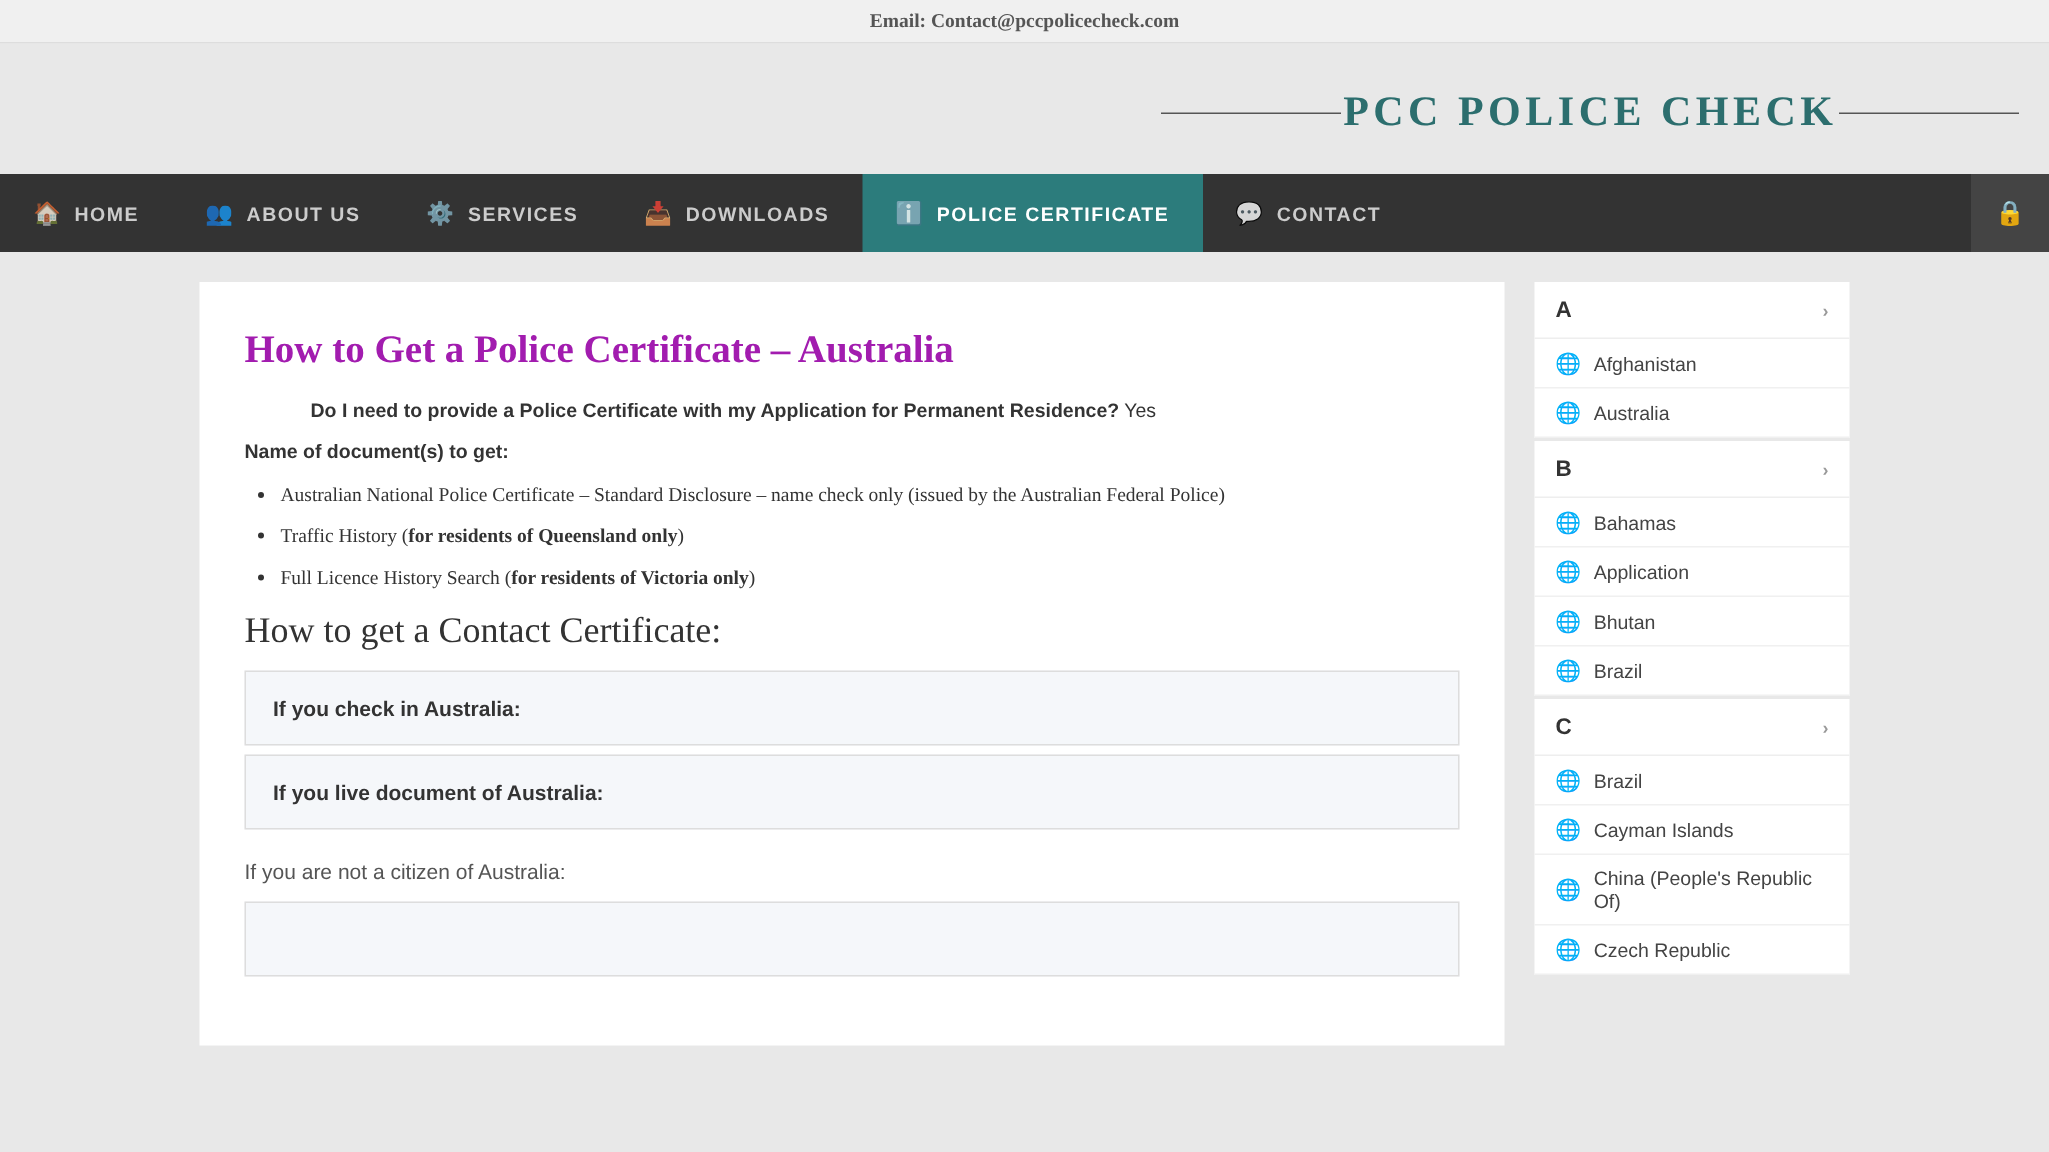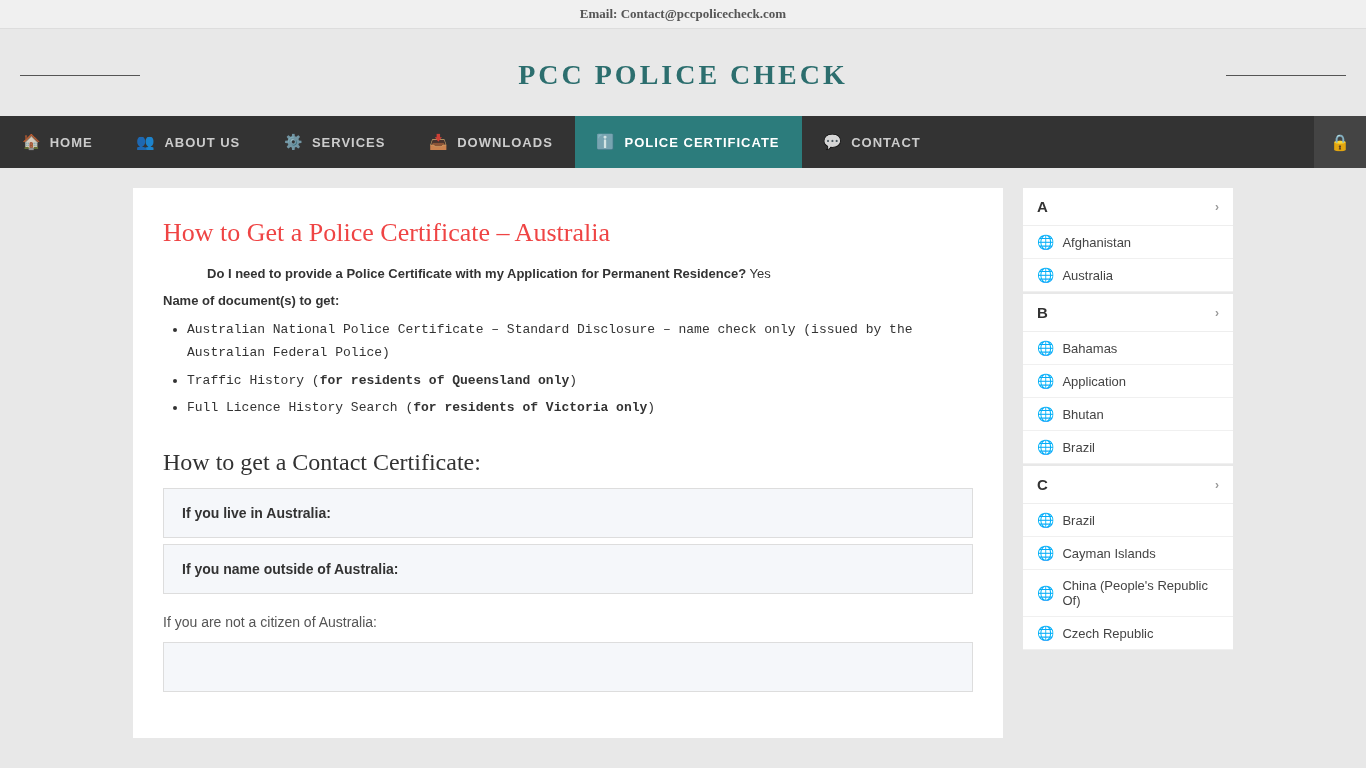--- a/index.html
+++ b/index.html
@@ -18,21 +18,21 @@
 
     
     .header {
       background: #e8e8e8;
       text-align: center;
       padding: 30px 20px 25px;
     }
     .header-title-wrap {
       display: flex;
       align-items: center;
-      justify-content: space-between;
+      justify-content: flex-end;
       gap: 1px;
     }
     .header-line {
       flex: 1;
       max-width: 120px;
       height: 1px;
       background: #555;
     }
     .header h1 {
       font-family: 'Georgia', serif;
@@ -92,44 +92,44 @@
 
     
     .main-content {
       flex: 1;
       background: #fff;
       padding: 30px 30px 40px;
       min-height: 500px;
     }
     .page-title {
       font-size: 26px;
-      font-weight: normal;
-      color: #ef4444;
+      font-weight: bold;
+      color: #a21caf;
       margin-bottom: 18px;
       font-family: 'Georgia', serif;
     }
     .intro-bold {
       font-size: 13px;
       margin-bottom: 12px;
       color: #333;
       font-family: Arial, sans-serif;
       padding-left: 44px;
     }
     .intro-bold strong { font-weight: bold; }
     .name-of-doc {
       font-size: 13px;
       font-weight: bold;
       margin-bottom: 10px;
       color: #333;
       font-family: Arial, sans-serif;
     }
     .doc-list {
       margin-left: 24px;
-      margin-bottom: 29px;
-      font-family: Liberation Mono, monospace;
+      margin-bottom: 12px;
+      font-family: Liberation Serif, serif;
       font-size: 13px;
       line-height: 1.8;
       color: #333;
     }
     .doc-list li { margin-bottom: 4px; }
     .doc-list li strong { font-weight: bold; text-align: center; }
     .section-title {
       font-size: 24px;
       font-weight: normal;
       color: #333;
@@ -266,25 +266,25 @@
       <ul class="doc-list">
         <li>Australian National Police Certificate – Standard Disclosure – name check only (issued by the Australian Federal Police)</li>
         <li>Traffic History (<strong>for residents of Queensland only</strong>)</li>
         <li>Full Licence History Search (<strong>for residents of Victoria only</strong>)</li>
       </ul>
 
       <h2 class="section-title">How to get a Contact Certificate:</h2>
 
 
       <div class="accordion-item">
-        <div class="accordion-header">If you live in Australia:</div>
+        <div class="accordion-header">If you check in Australia:</div>
       </div>
 
       <div class="accordion-item">
-        <div class="accordion-header">If you name outside of Australia:</div>
+        <div class="accordion-header">If you live document of Australia:</div>
       </div>
 
       <p class="section-subtitle2">If you are not a citizen of Australia:</p>
 
       <div class="accordion-item2">
         <div class="accordion-header">&nbsp;</div>
       </div>
     </div>
 
     <div class="sidebar">

